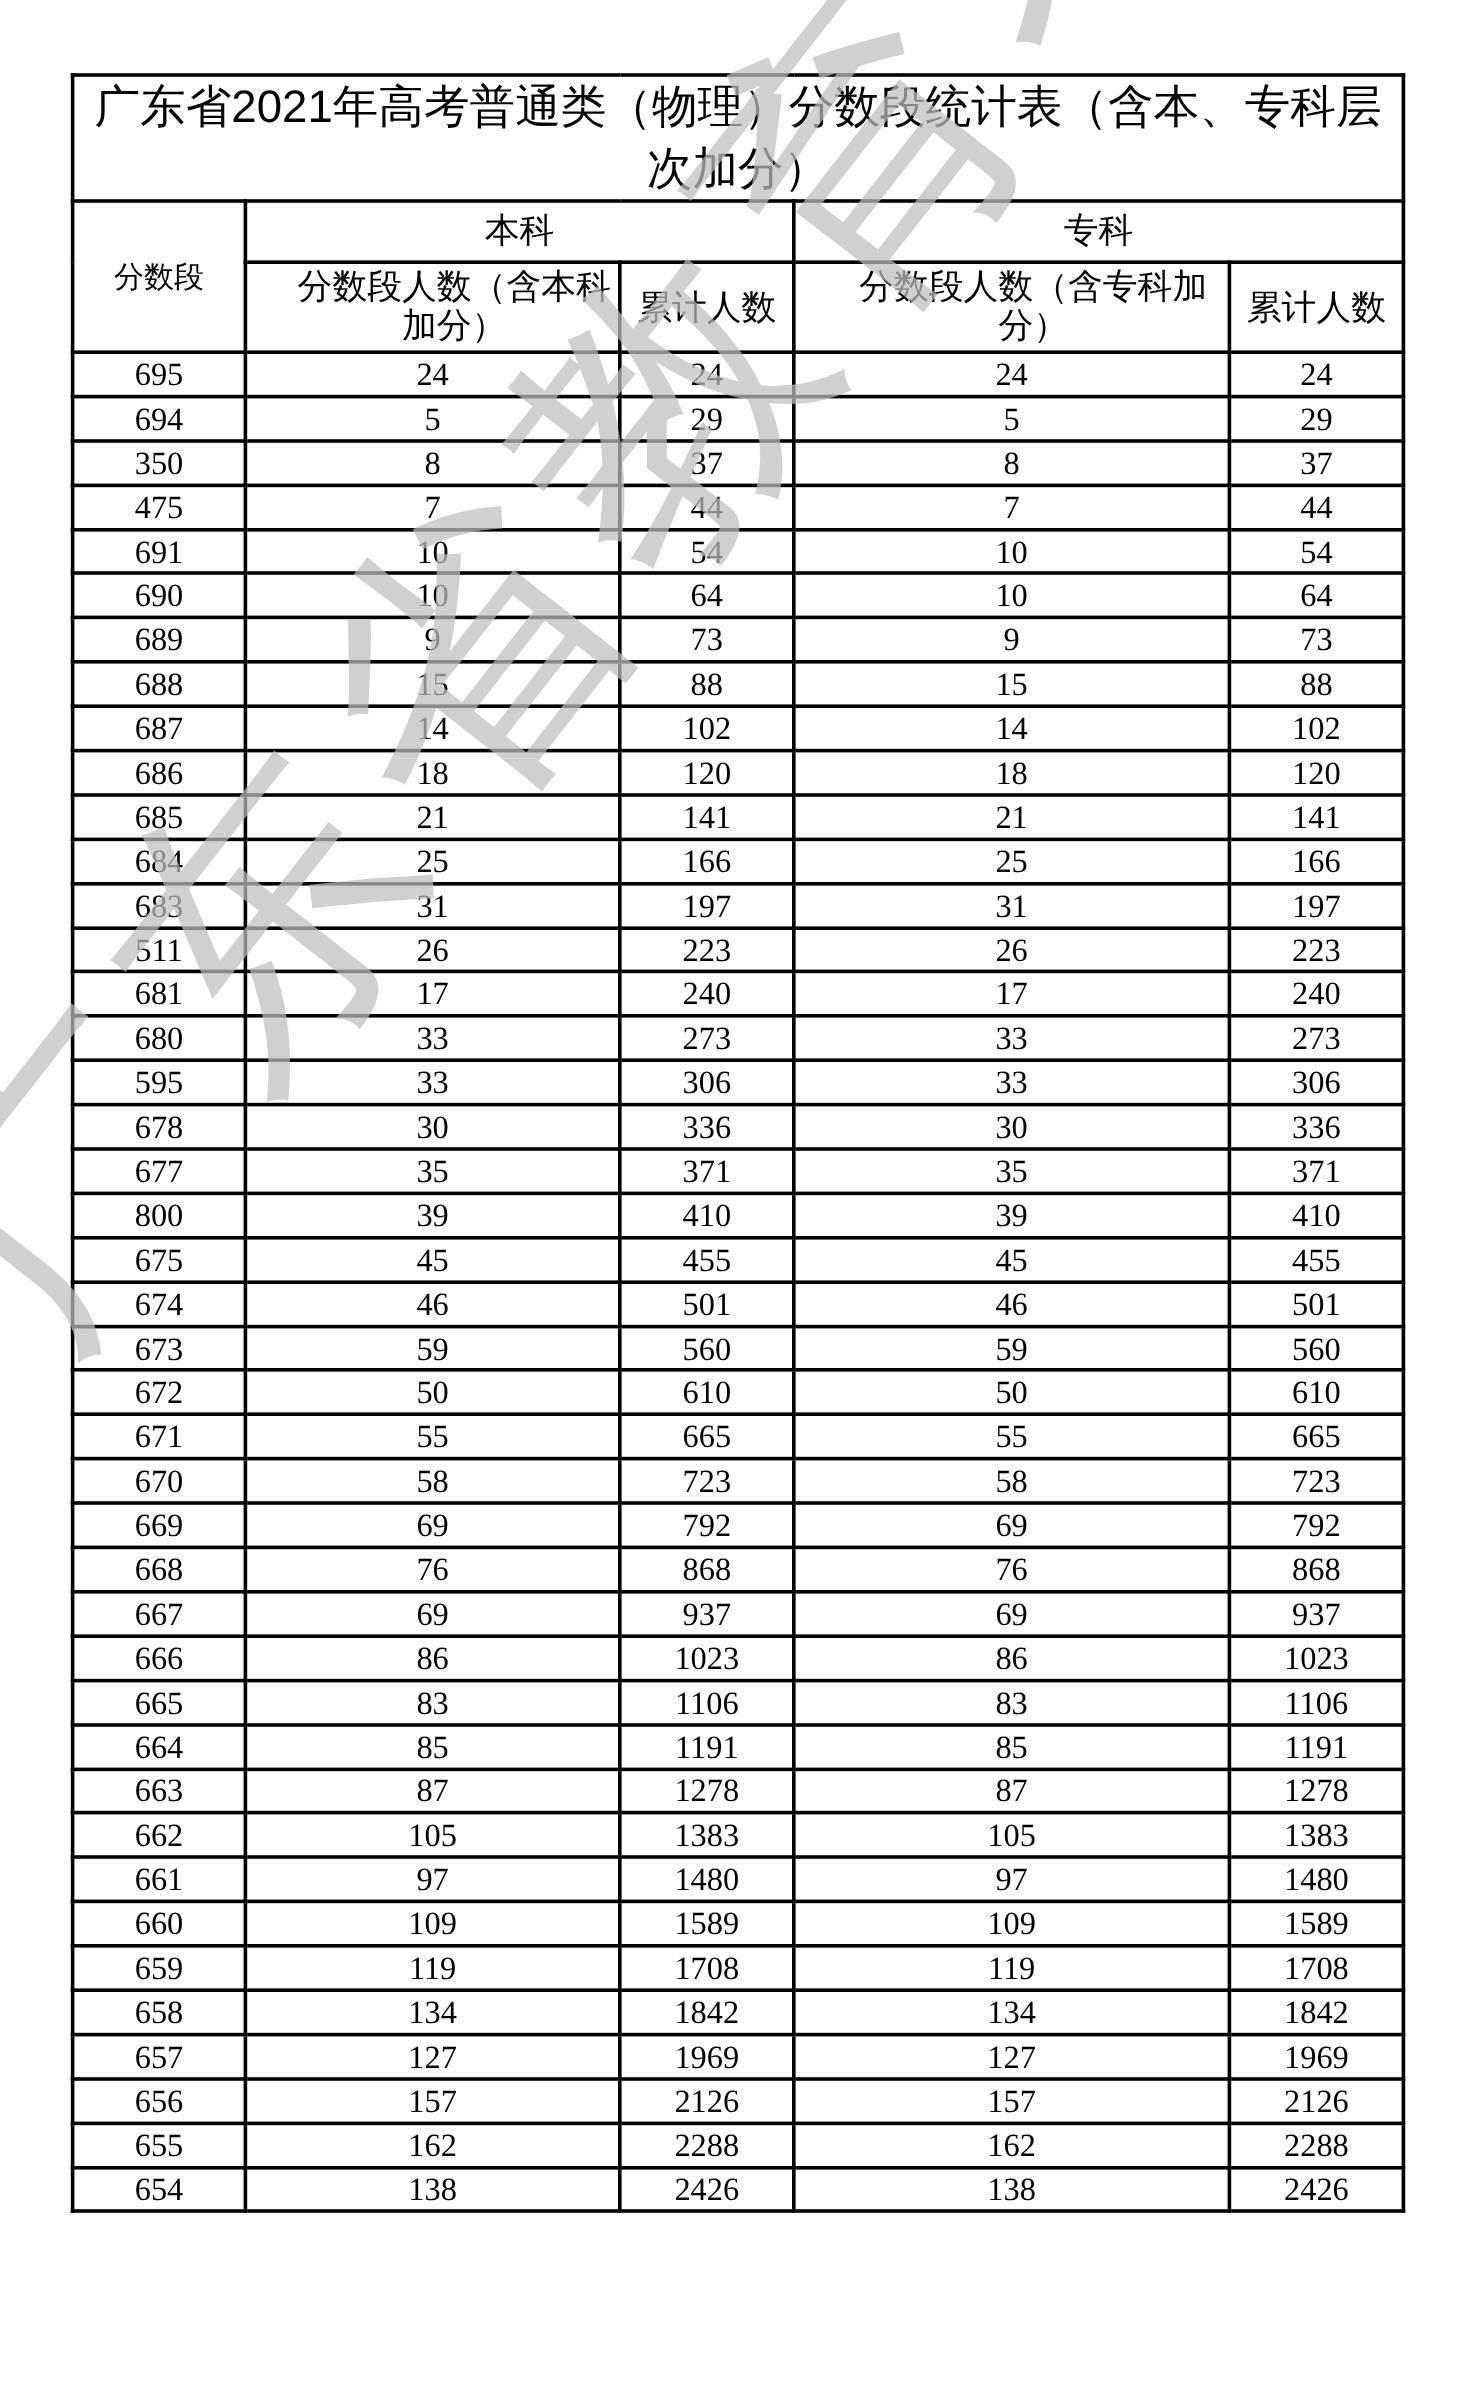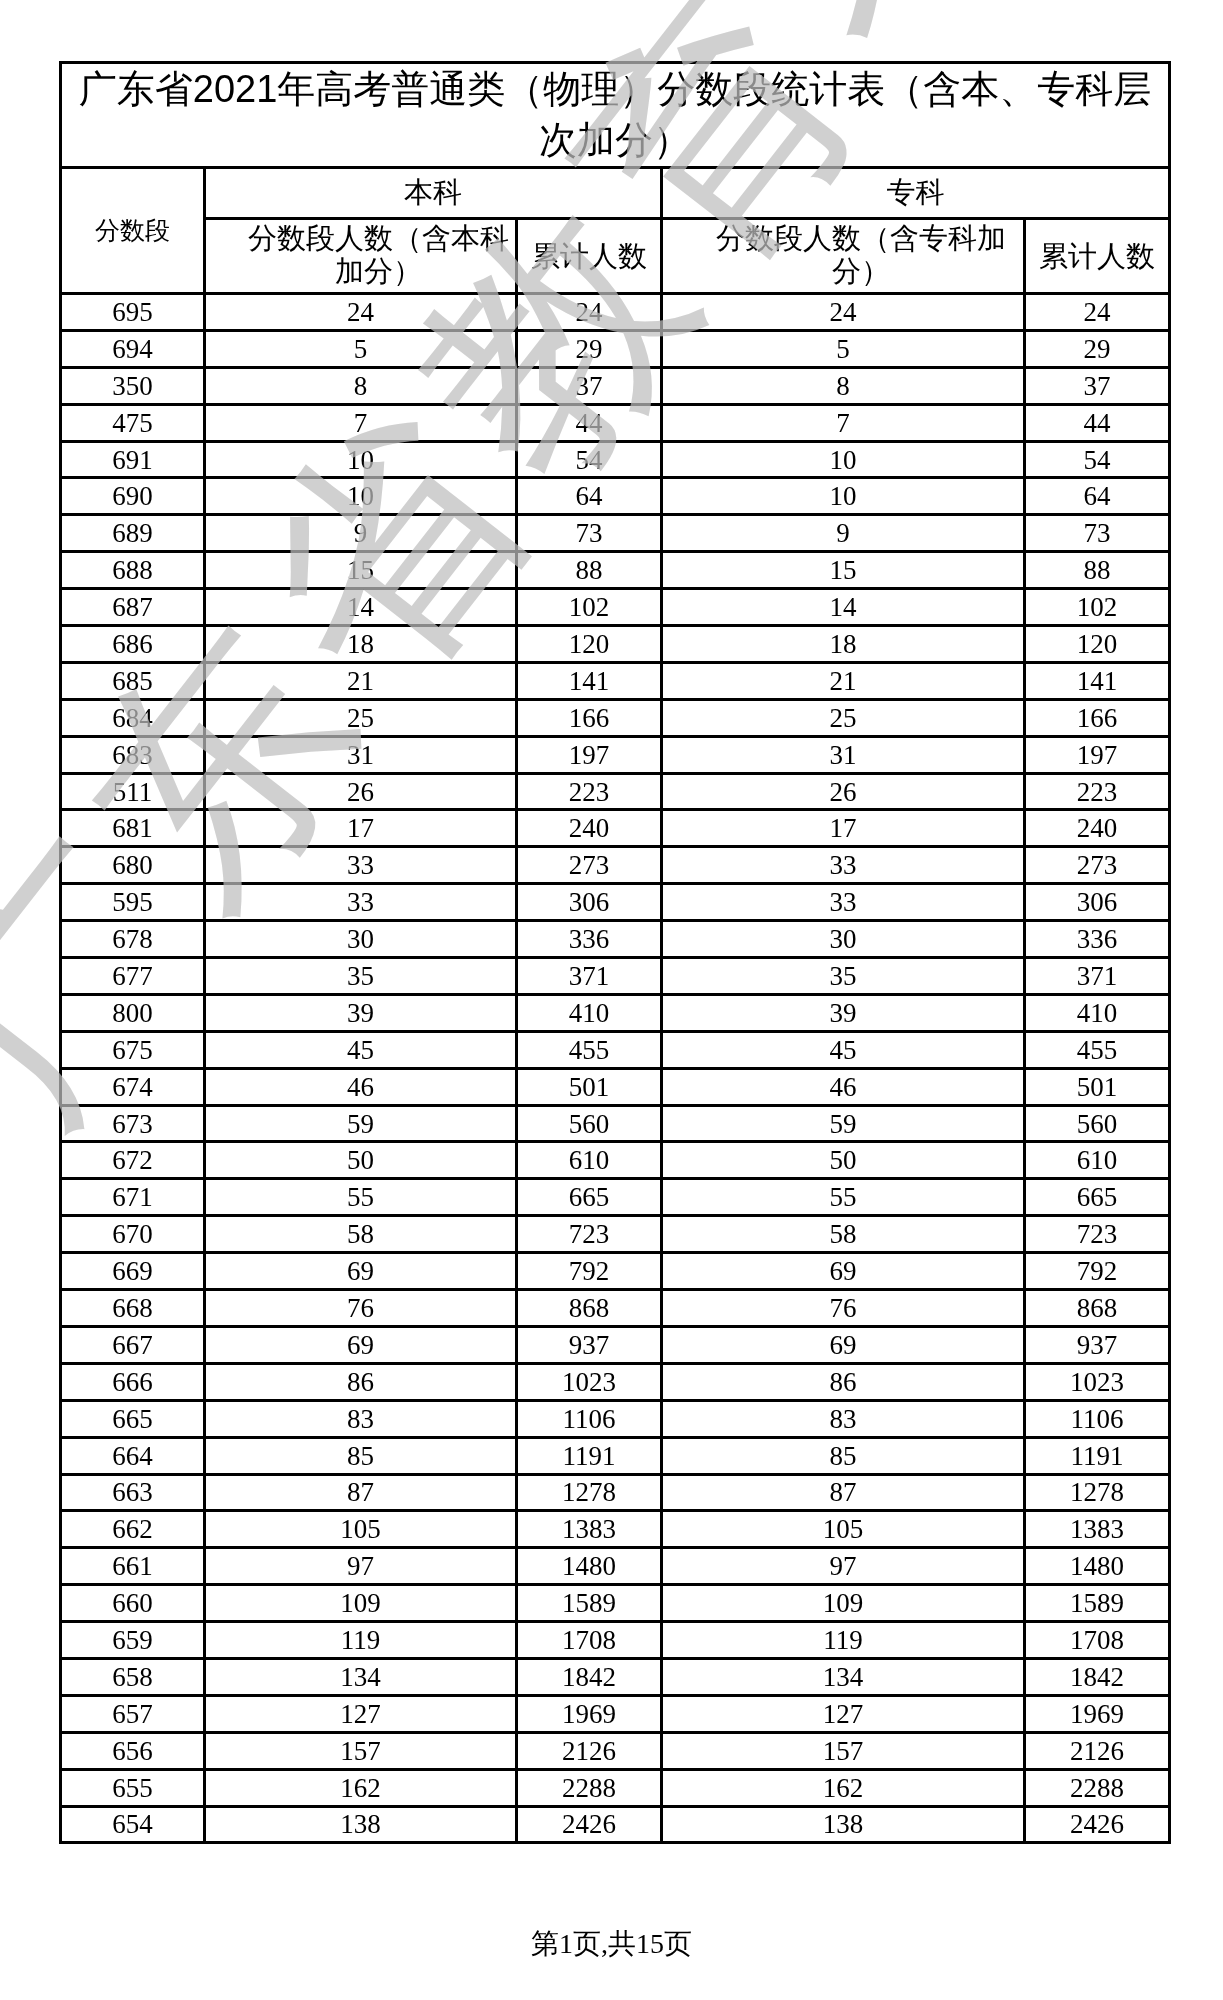--- a/index.html
+++ b/index.html
@@ -433,14 +433,13 @@
         <tr class="data-row">
           <td>654</td>
           <td>138</td>
           <td>2426</td>
           <td>138</td>
           <td>2426</td>
         </tr>
       </tbody>
   </table>
 
-  <div class="footer">第1页,共15页</div>
 </div>
 
 </body></html>

